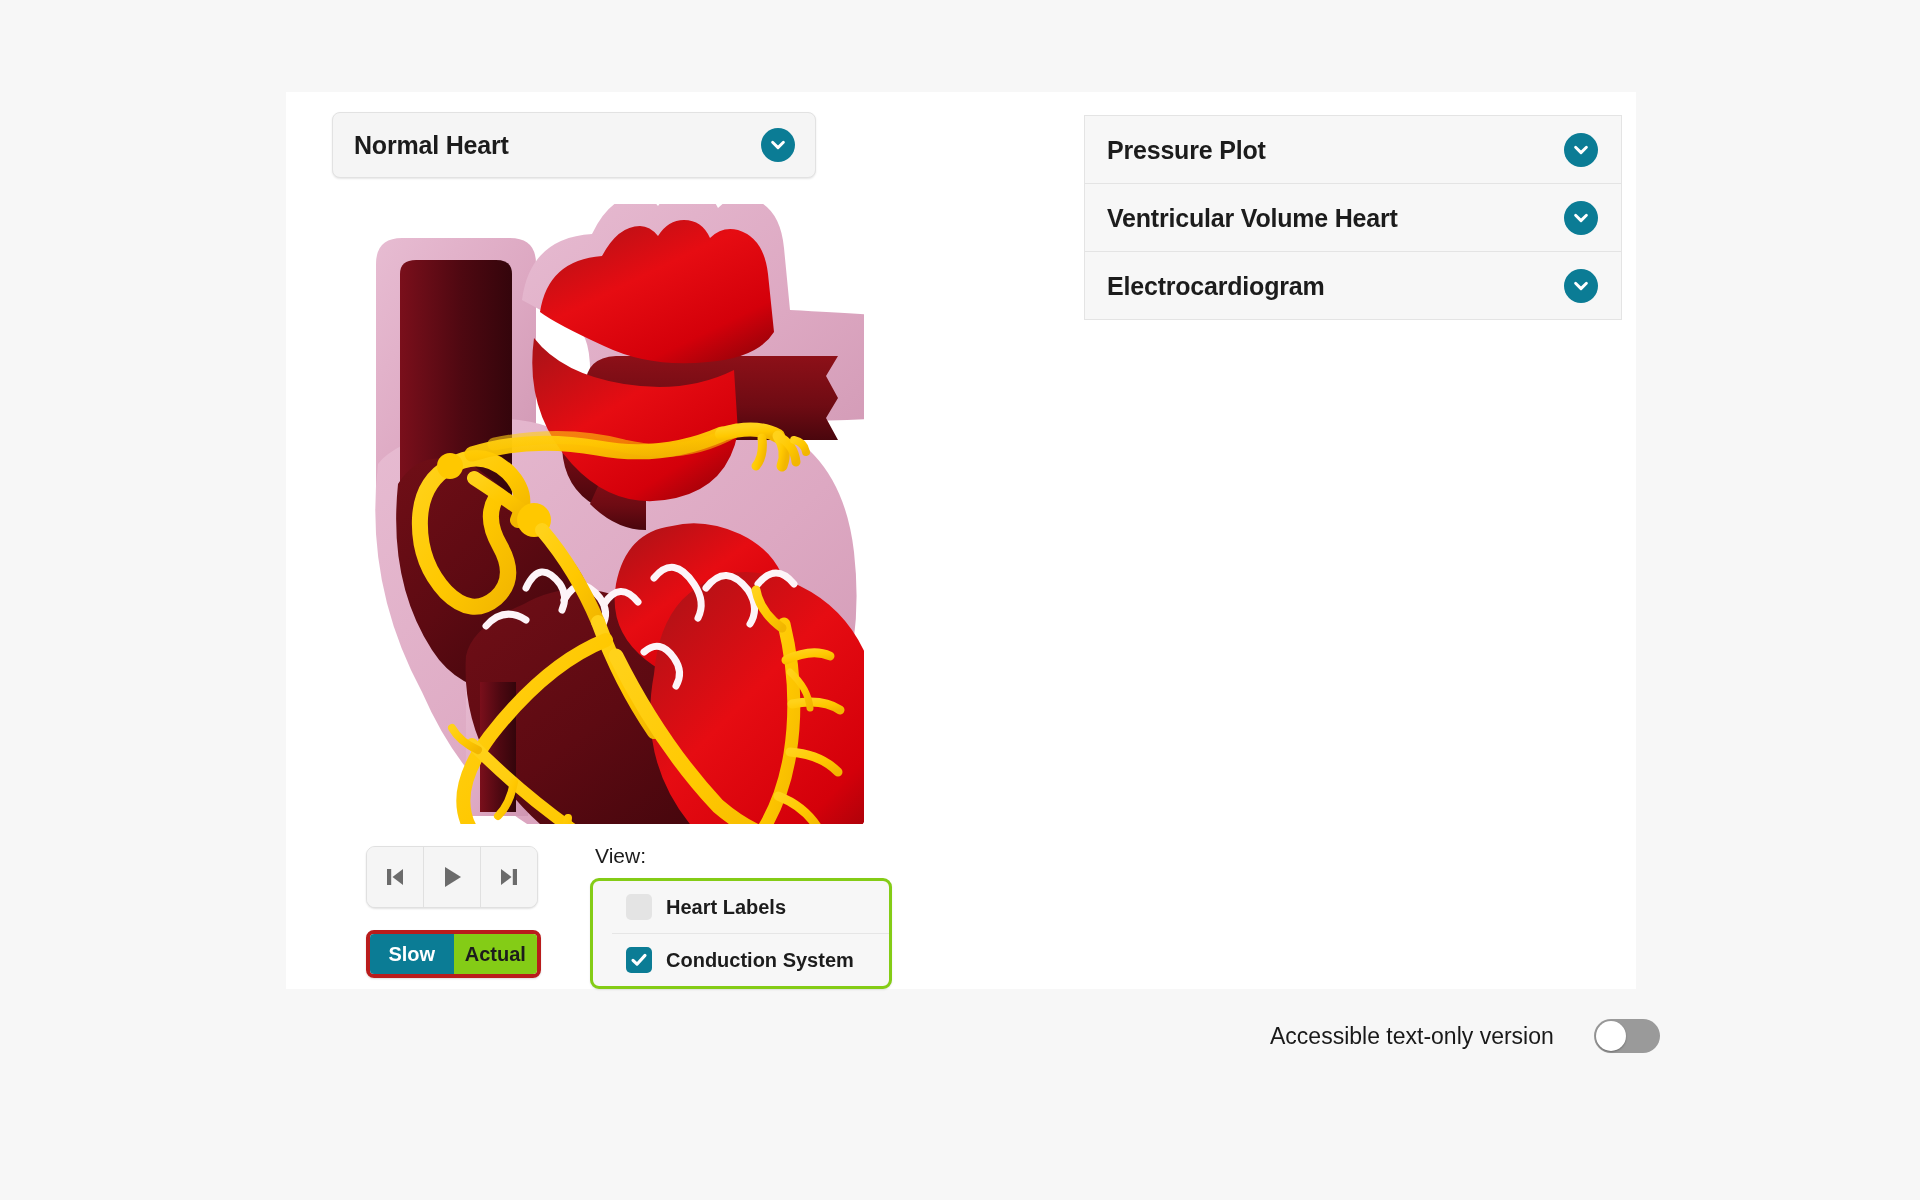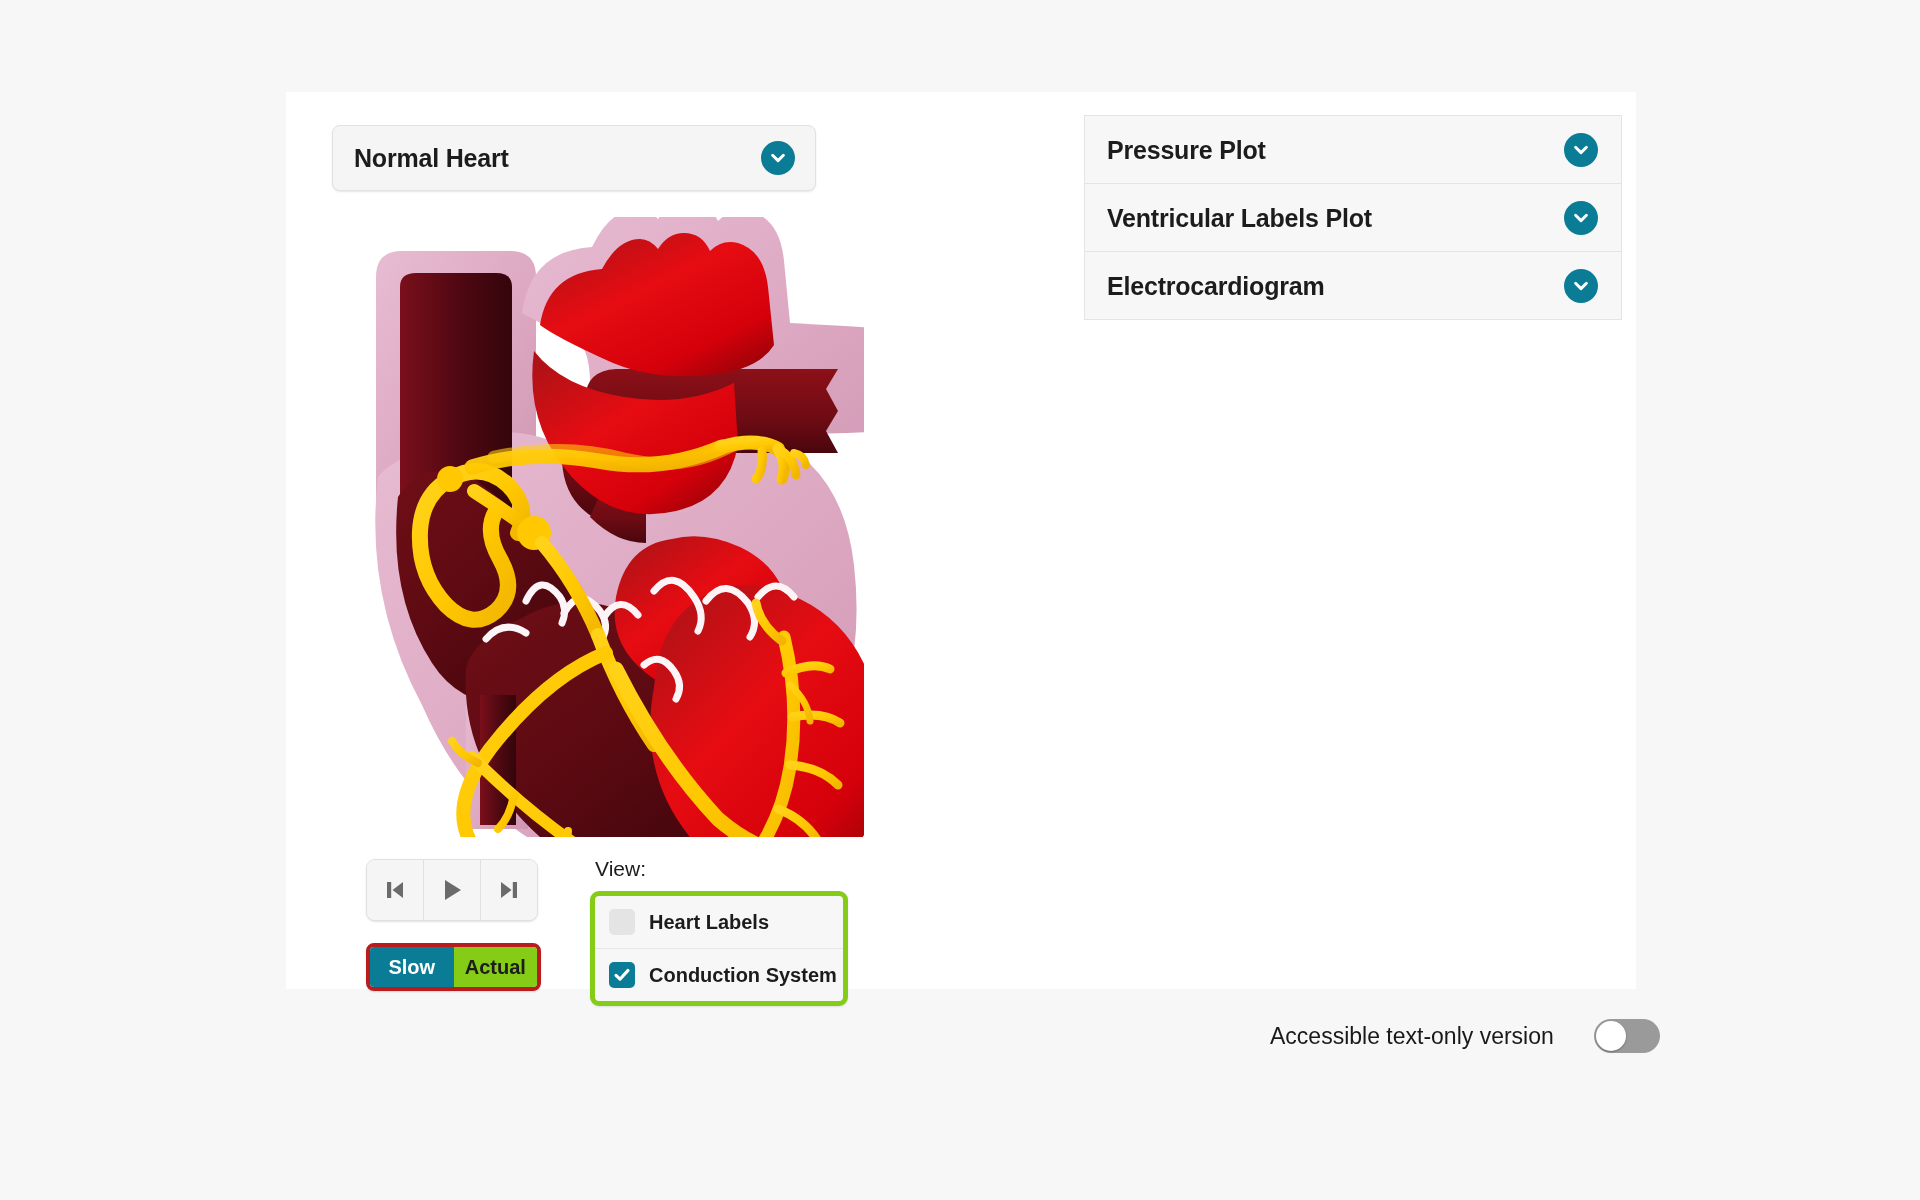--- a/index.html
+++ b/index.html
@@ -25,21 +25,20 @@
     background: #ffffff;
   }
 
   
   #left-pane {
     position: absolute;
     left: 46px;
     top: 20px;
     width: 560px;
     height: 860px;
-    margin-top: 13px;
   }
 
   
   #condition-select {
     position: absolute;
     left: 0px;
     top: 0px;
     width: 484px;
     height: 66px;
     background: #f5f5f5;
@@ -146,27 +145,28 @@
     position: absolute;
     left: 258px;
     top: 732px;
   }
   #view-caption {
     font-size: 21px;
     color: #1c1c1c;
     margin: 0 0 10px 5px;
   }
   #view-list {
-    width: 258px;
+    width: 302px;
     background: #f7f7f7;
-    border: 5px solid #84cc16;
+    border: 3px solid #84cc16;
     border-radius: 9px;
     box-shadow: 0 1px 2px rgba(0,0,0,0.10);
     box-sizing: border-box;
     overflow: hidden;
+    padding-left: 19px;
   }
   .view-item {
     display: flex;
     align-items: center;
     height: 52px;
     padding-left: 14px;
     border-bottom: 1px solid #e6e6e6;
     cursor: pointer;
   }
   .view-item:last-child { border-bottom: none; }
@@ -460,21 +460,21 @@
     <div class="acc-row">
       <span class="acc-title">Pressure Plot</span>
       <span class="chev-btn">
         <svg width="20" height="20" viewBox="0 0 20 20">
           <path d="M4.6 7.2 L10 12.6 L15.4 7.2" fill="none" stroke="#ffffff" stroke-width="2.9" stroke-linecap="round" stroke-linejoin="round"></path>
         </svg>
       </span>
     </div>
 
     <div class="acc-row">
-      <span class="acc-title">Ventricular Labels Plot</span>
+      <span class="acc-title">Ventricular Volume Heart</span>
       <span class="chev-btn">
         <svg width="20" height="20" viewBox="0 0 20 20">
           <path d="M4.6 7.2 L10 12.6 L15.4 7.2" fill="none" stroke="#ffffff" stroke-width="2.9" stroke-linecap="round" stroke-linejoin="round"></path>
         </svg>
       </span>
     </div>
 
     <div class="acc-row">
       <span class="acc-title">Electrocardiogram</span>
       <span class="chev-btn">

